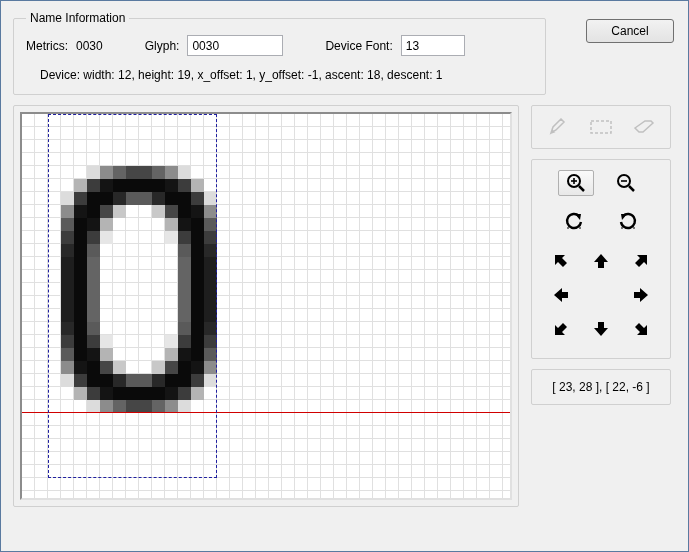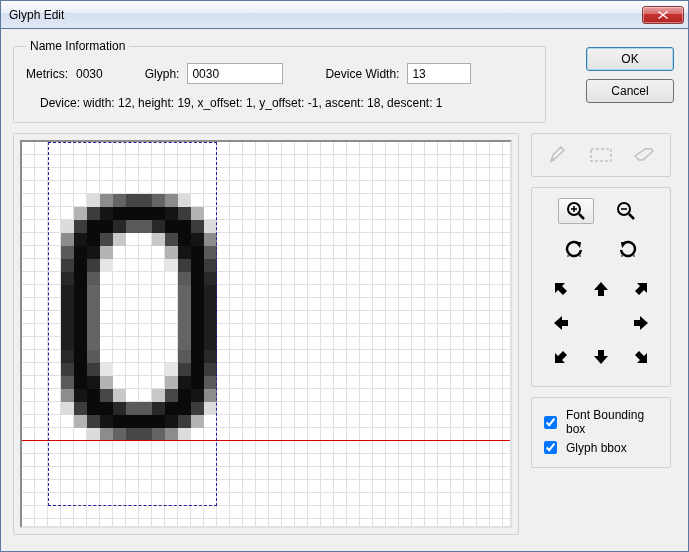--- a/index.html
+++ b/index.html
@@ -176,49 +176,38 @@
     border-radius:2px;
     padding: 8px 8px;
   }
   .checks label { display:flex; align-items:center; gap:6px; margin:2px 0;}
   svg { display:block; }
 </style>
 </head>
 <body>
 
 <div class="window">
-  <div class="titlebar">
-    <span class="title">Glyph Edit</span>
-    <div class="close-btn">
-      <svg width="10" height="8" viewBox="0 0 10 8">
-          <path d="M1 0 L5 3.2 L9 0 L10 1 L6 4 L10 7 L9 8 L5 4.8 L1 8 L0 7 L4 4 L0 1 Z" fill="#fff"></path>
-        </svg>
-    </div>
-  </div>
   <div class="content">
 
     <div class="right-btns">
-      <div class="win-btn default">
-          <span>OK</span>
-        </div>
       <div class="win-btn">
           <span>Cancel</span>
         </div>
     </div>
 
     <fieldset class="info">
       <legend>Name Information</legend>
       <div class="info-row1">
         <span class="lbl">Metrics:</span>
         <span>0030</span>
         <span class="spacer"></span>
         <span class="lbl">Glyph:</span>
         <input type="text" style="width: 96px;" value="0030">
         <span class="spacer"></span>
-        <span class="lbl">Device Width:</span>
+        <span class="lbl">Device Font:</span>
         <input type="text" style="width: 64px;" value="13">
       </div>
       <div class="metrics">
         <span>Device:</span>
         <span> </span>
         <span>width: 12, height: 19, x_offset: 1, y_offset: -1, ascent: 18, descent: 1</span>
       </div>
     </fieldset>
 
     <div class="lower">
@@ -1614,29 +1603,22 @@
                 </svg>
               </div>
             <div class="tool-btn">
                 <svg width="18" height="18">
                   <path d="M15 15 L5 15 L8 12 L3 7 L7 3 L12 8 L15 5 Z" fill="#000"></path>
                 </svg>
               </div>
           </div>
         </div>
 
+        <div class="coord-box">
+          <span>[ 23, 28 ], [ 22, -6 ]</span>
+        </div>
 
-        <div class="checks">
-          <label>
-            <input type="checkbox" checked="" style="">
-            <span>Font Bounding box</span>
-          </label>
-          <label>
-            <input type="checkbox" checked="" style="">
-            <span>Glyph bbox</span>
-          </label>
-        </div>
 
       </div>
     </div>
 
   </div>
 </div>
 
 </body></html>

